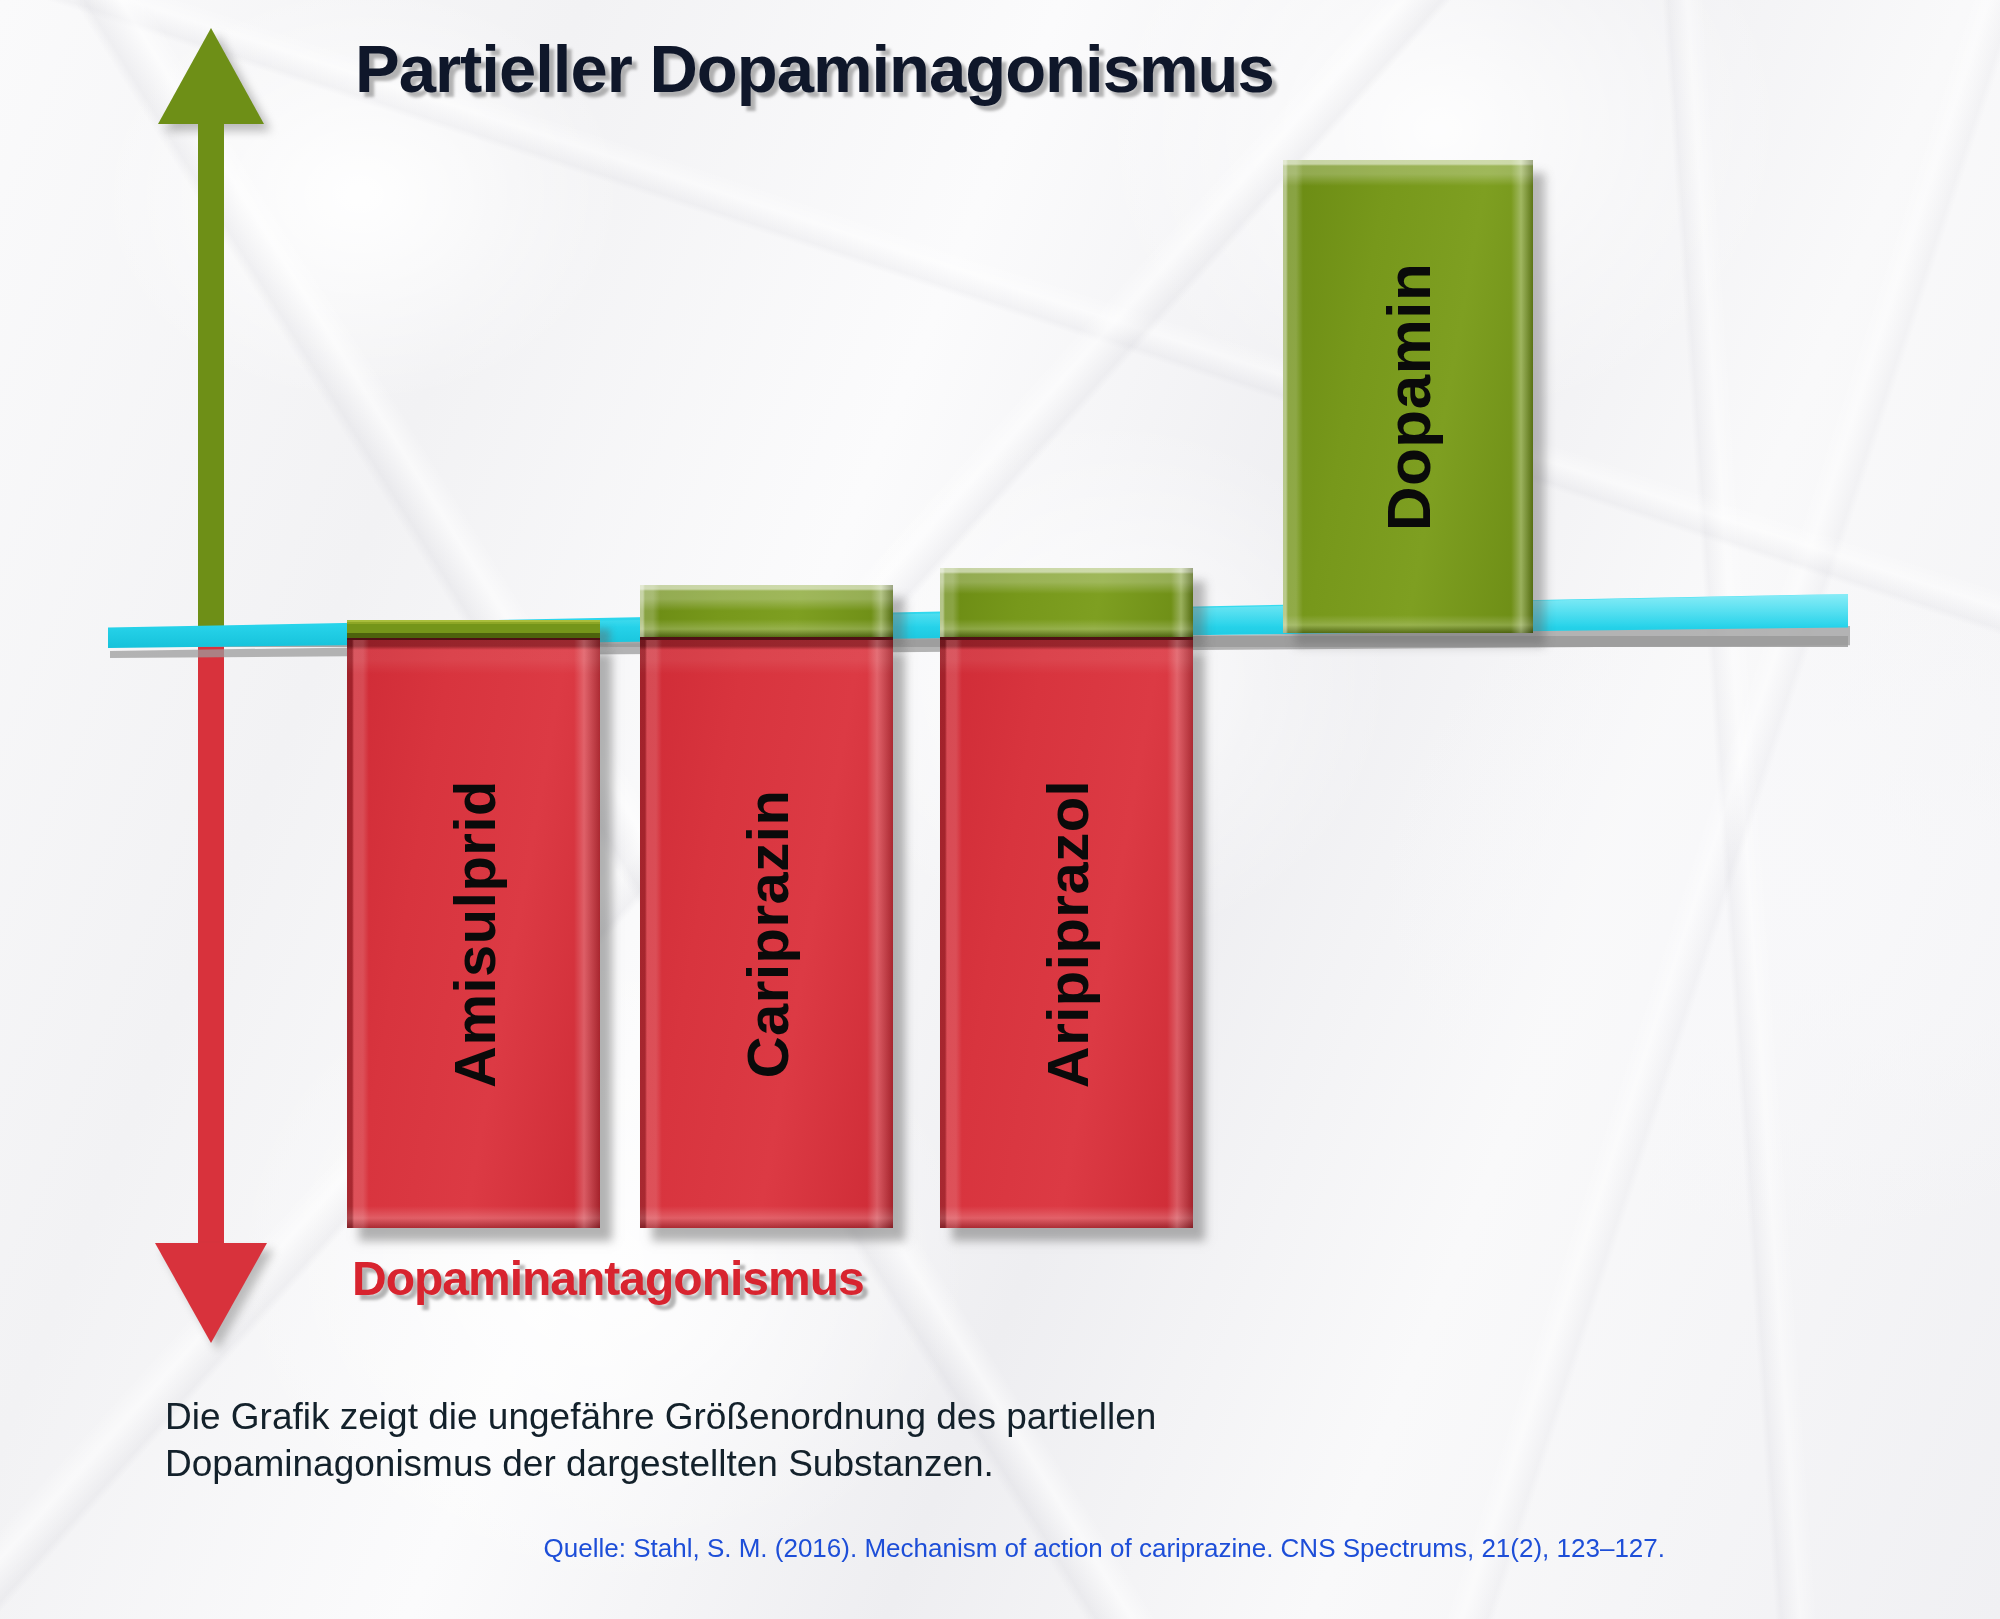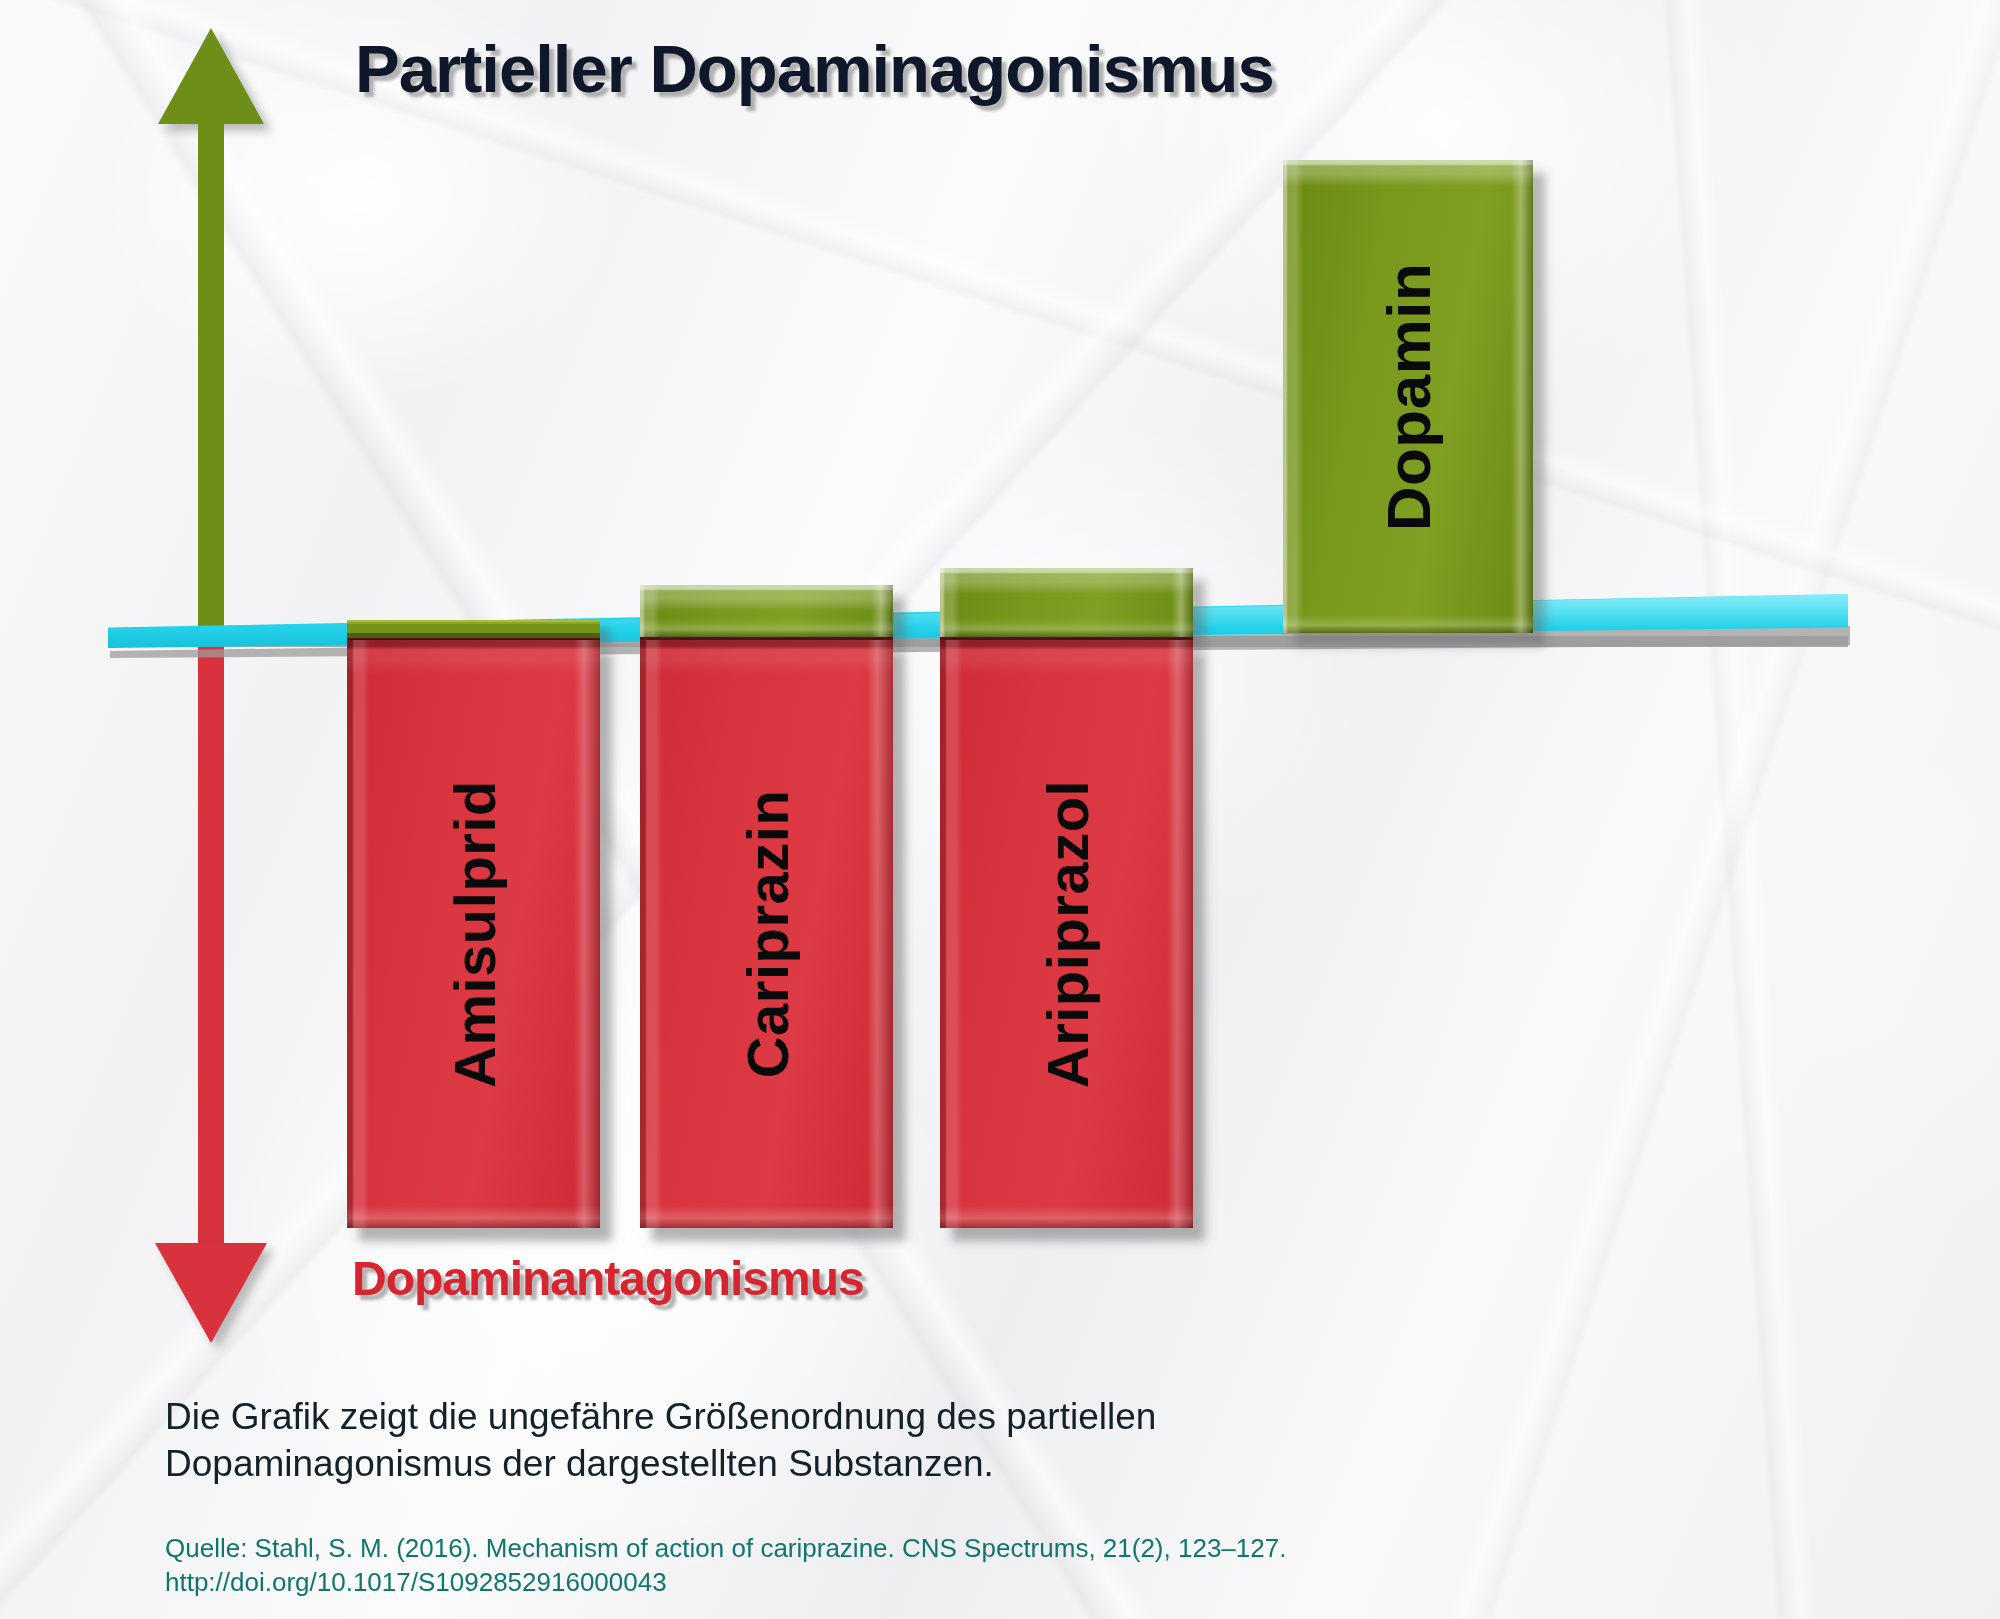--- a/index.html
+++ b/index.html
@@ -127,21 +127,21 @@
     letter-spacing:-1px;white-space:nowrap;
   }
 
   
   #caption{
     position:absolute;left:165px;top:1393px;width:1300px;
     font-size:37px;color:#13212b;line-height:1.28;
   }
   #source{
     position:absolute;left:165px;top:1532px;width:1500px;
-    font-size:26px;color:#0f766e;line-height:1.3;
+    font-size:26px;color:#1d4ed8;line-height:1.3;text-align:right;
   }
 </style>
 </head>
 <body>
 
 <div id="paper"></div>
 <div id="paper-texture"></div>
 
 <div class="arrow-head up"></div>
 <div class="arrow-shaft up"></div>
@@ -185,14 +185,13 @@
 
 <div id="title-top">Partieller Dopaminagonismus</div>
 <div id="title-bottom">Dopaminantagonismus</div>
 
 <div id="caption">
   <div>Die Grafik zeigt die ungefähre Größenordnung des partiellen</div>
   <div>Dopaminagonismus der dargestellten Substanzen.</div>
 </div>
 <div id="source">
   <div>Quelle:  Stahl, S. M. (2016). Mechanism of action of cariprazine. CNS Spectrums, 21(2), 123–127.</div>
-  <div>http://doi.org/10.1017/S1092852916000043</div>
 </div>
 
 </body></html>

